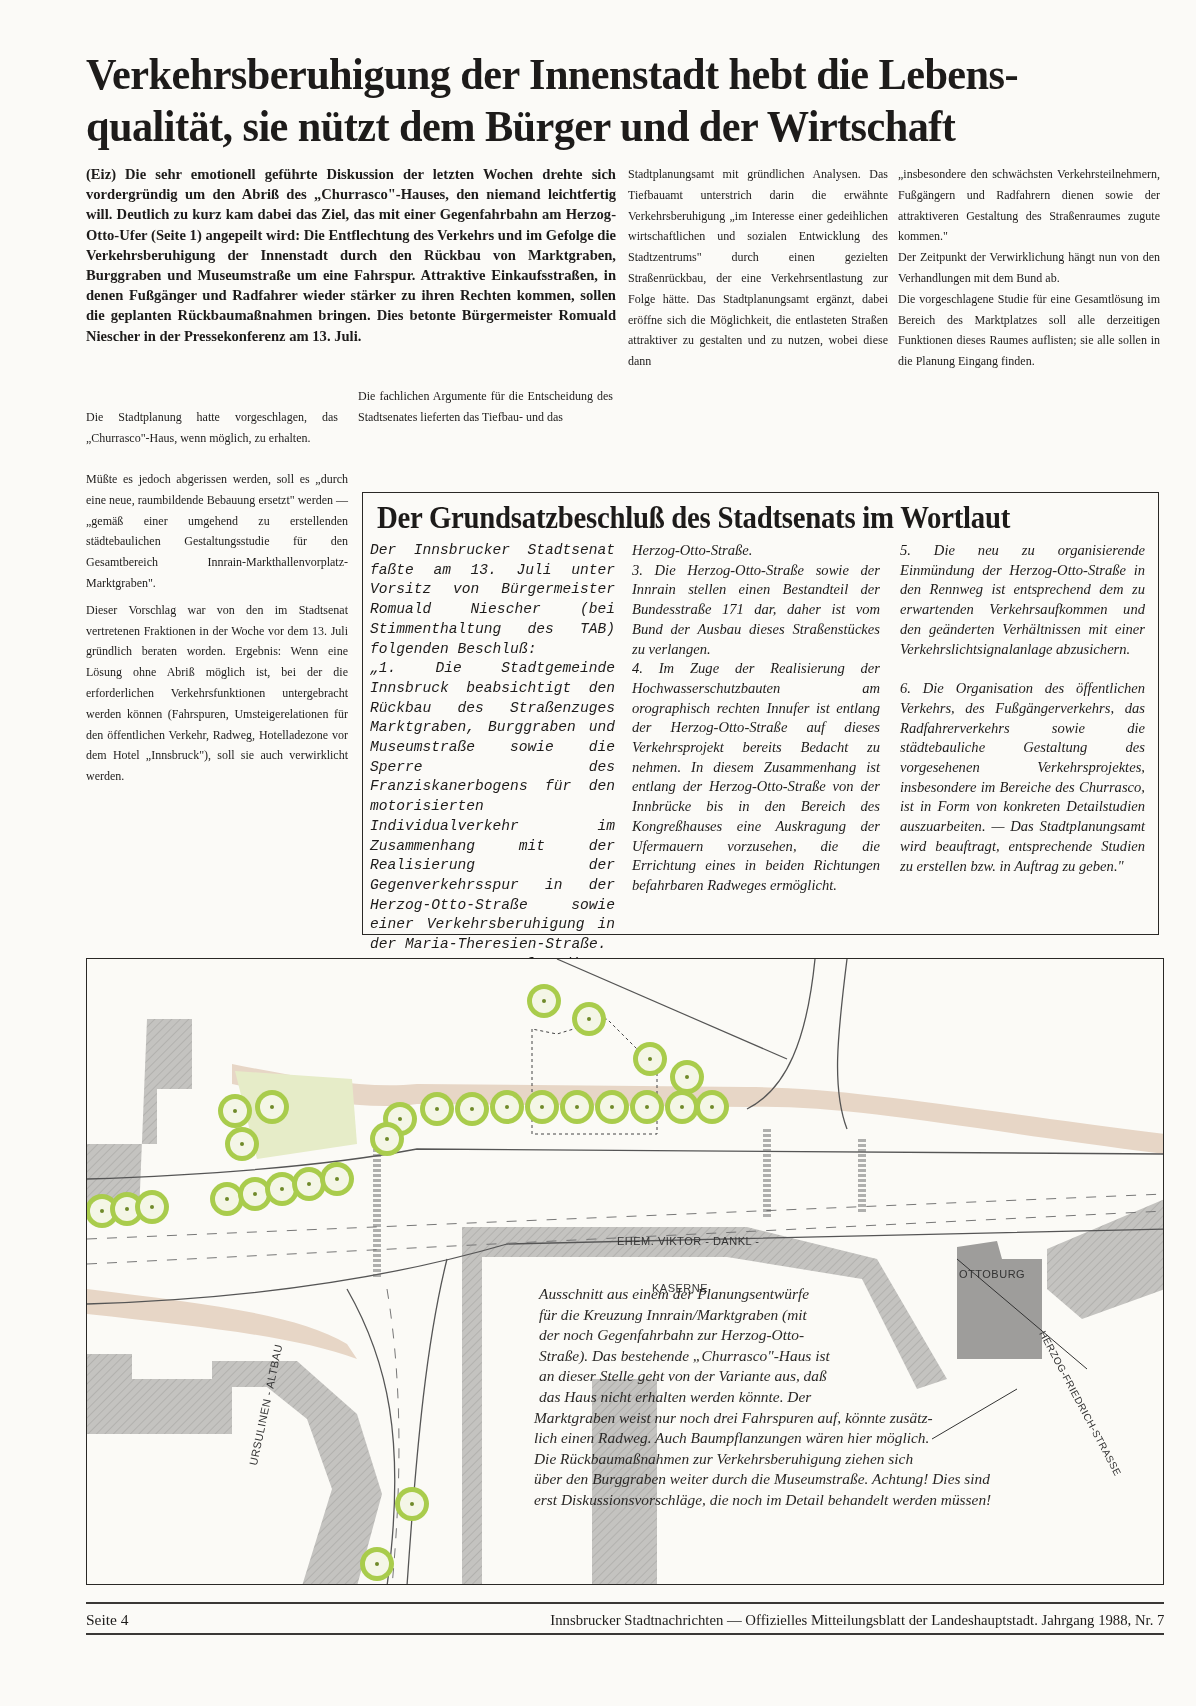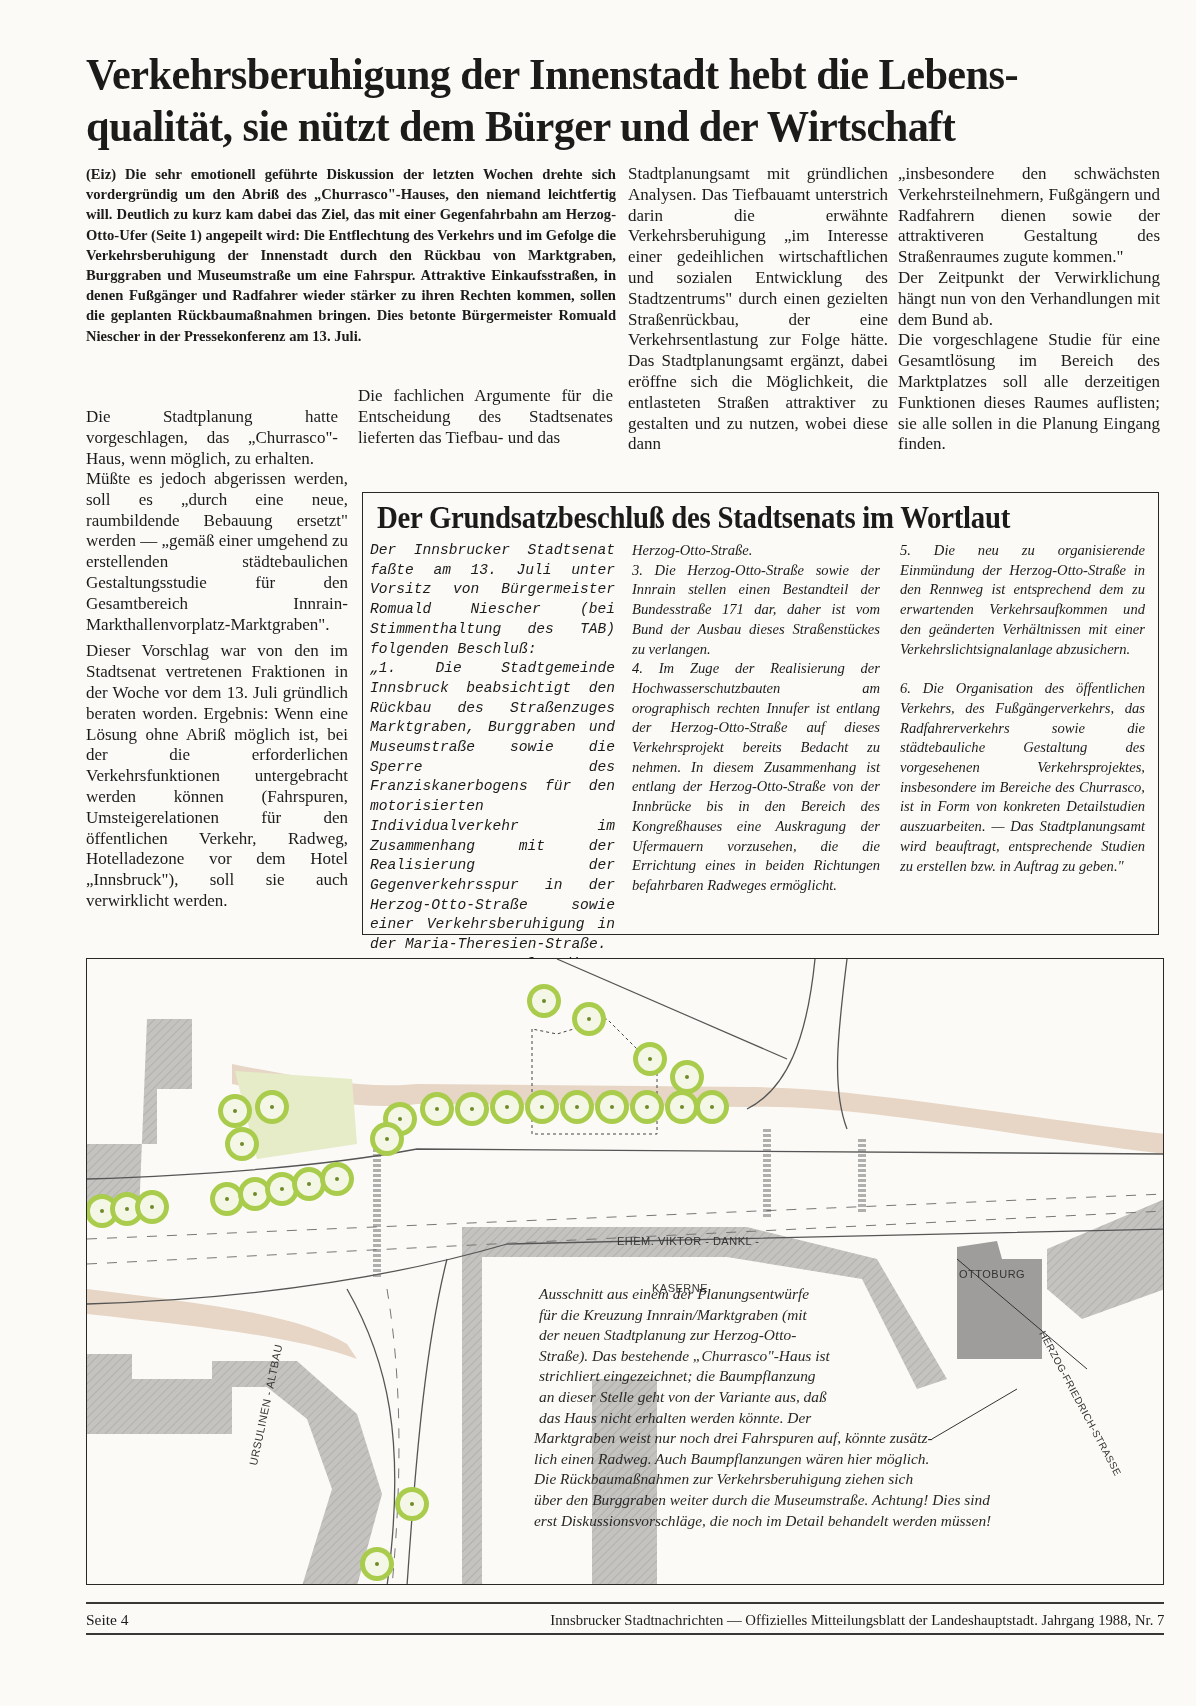--- a/index.html
+++ b/index.html
@@ -4,21 +4,21 @@
 <style>
   html,body{margin:0;padding:0;}
   body{width:1196px;height:1706px;background:#fbfaf7;position:relative;overflow:hidden;
        font-family:"Liberation Serif","DejaVu Serif",serif;color:#1d1b1a;}
   .headline{position:absolute;left:86px;top:48px;width:1075px;margin:0;
        font-family:"Liberation Serif",serif;font-weight:bold;font-size:45px;line-height:52px;
        letter-spacing:-0.6px;transform:scaleX(0.94);transform-origin:left top;white-space:nowrap;}
   .headline .l{display:block;}
   .lead{position:absolute;left:86px;top:164px;width:530px;margin:0;font-weight:bold;
        font-size:14.6px;line-height:20.2px;text-align:justify;}
-  .col{position:absolute;margin:0;font-size:17px;line-height:20.8px;text-align:justify;}
+  .col{position:absolute;margin:0;font-size:12px;line-height:20.8px;text-align:justify;}
   .col p{margin:0;}
   .c1a{left:86px;top:407px;width:252px;}
   .c2a{left:358px;top:386px;width:255px;}
   .c3{left:628px;top:164px;width:260px;}
   .c4{left:898px;top:164px;width:262px;}
   .c1b{left:86px;top:469px;width:262px;}
   .box{position:absolute;left:362px;top:492px;width:797px;height:443px;border:1.6px solid #2a2826;box-sizing:border-box;}
   .box-title{position:absolute;left:14px;top:2px;margin:0;font-weight:bold;font-size:32px;line-height:44px;
        transform:scaleX(0.9);transform-origin:left top;white-space:nowrap;letter-spacing:-0.3px;}
   .bcol{position:absolute;top:48px;font-style:italic;font-size:14.6px;line-height:19.7px;text-align:justify;margin:0;}
@@ -171,23 +171,22 @@
 
   <span class="maplabel" style="left:530px;top:276px;">EHEM. VIKTOR - DANKL -</span>
   <span class="maplabel" style="left:565px;top:292px;margin-top:31px;">KASERNE</span>
   <span class="maplabel" style="left:872px;top:272px;margin-top:37px;">OTTOBURG</span>
   <span class="maplabel" style="left:160px;top:505px;transform:rotate(-78deg);transform-origin:left top;">URSULINEN - ALTBAU</span>
   <span class="maplabel" style="left:960px;top:370px;transform:rotate(62deg);transform-origin:left top;font-size:10px;">HERZOG-FRIEDRICH-STRASSE</span>
 
   <p class="caption">
     <span class="ln">Ausschnitt aus einem der Planungsentwürfe</span>
     <span class="ln">für die Kreuzung Innrain/Marktgraben (mit</span>
-    <span class="ln">der neuen Stadtplanung zur Herzog-Otto-</span>
+    <span class="ln">der noch Gegenfahrbahn zur Herzog-Otto-</span>
     <span class="ln">Straße). Das bestehende „Churrasco"-Haus ist</span>
-    <span class="ln">strichliert eingezeichnet; die Baumpflanzung</span>
     <span class="ln">an dieser Stelle geht von der Variante aus, daß</span>
     <span class="ln">das Haus nicht erhalten werden könnte. Der</span>
     <span class="ln" style="margin-left:-5px">Marktgraben weist nur noch drei Fahrspuren auf, könnte zusätz-</span>
     <span class="ln" style="margin-left:-5px">lich einen Radweg. Auch Baumpflanzungen wären hier möglich.</span>
     <span class="ln" style="margin-left:-5px">Die Rückbaumaßnahmen zur Verkehrsberuhigung ziehen sich</span>
     <span class="ln" style="margin-left:-5px">über den Burggraben weiter durch die Museumstraße. Achtung! Dies sind</span>
     <span class="ln" style="margin-left:-5px">erst Diskussionsvorschläge, die noch im Detail behandelt werden müssen!</span>
   </p>
 </div>
 

